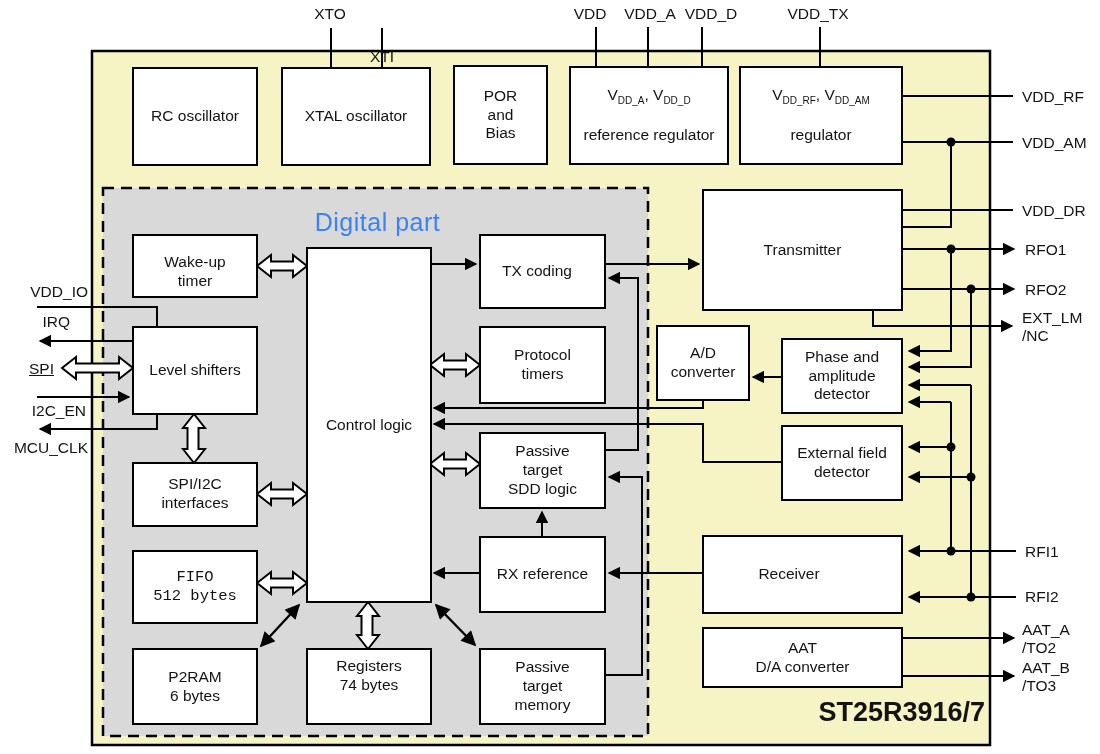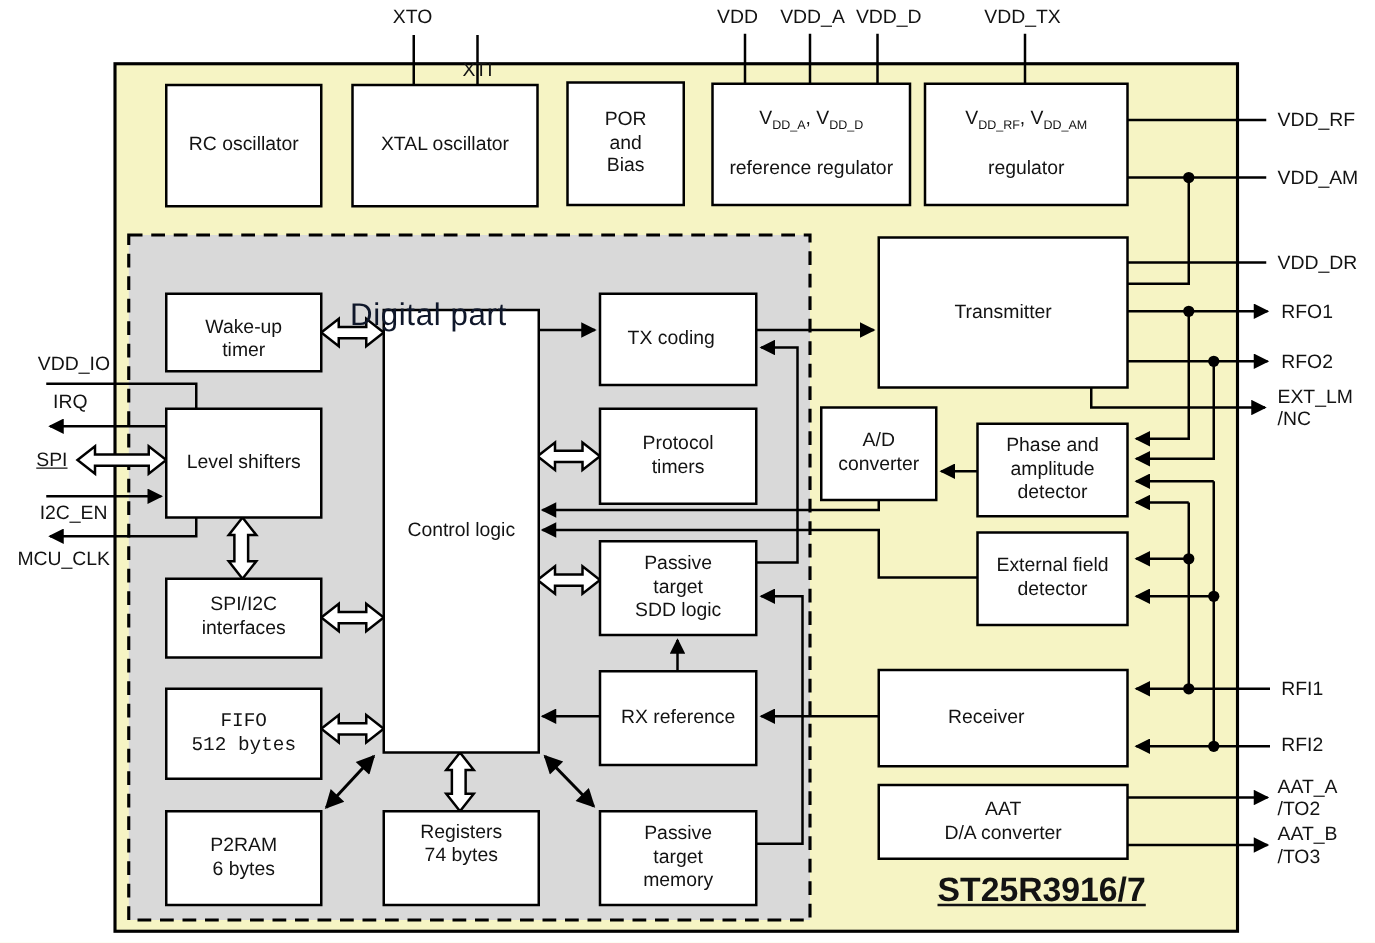--- a/index.html
+++ b/index.html
@@ -14,28 +14,26 @@
     color:#131313; pointer-events:none;
   }
   .pin {
     position:absolute; font-size:15.5px; color:#131313; white-space:pre-line;
     line-height:1.15; pointer-events:none;
   }
   .pin.r { text-align:left; }
   .pin.l { text-align:right; }
   .pin.t { text-align:center; }
   .digital-title {
-    position:absolute; font-size:25px; color:#0f172a; 
+    position:absolute; font-size:25px; color:#3b82f6; text-align:center;
     letter-spacing:0.5px;
-    margin-top:30px;
   }
   .chip-name {
     position:absolute; font-size:27px; font-weight:bold; color:#131313;
-    text-align:left;
-    text-decoration:underline;
+    text-align:right;
   }
   sub { font-size:10px; }
 </style>
 </head>
 <body>
 
 <div class="stage">
 
   <svg class="layer" viewBox="0 0 1100 754">
     <defs>

